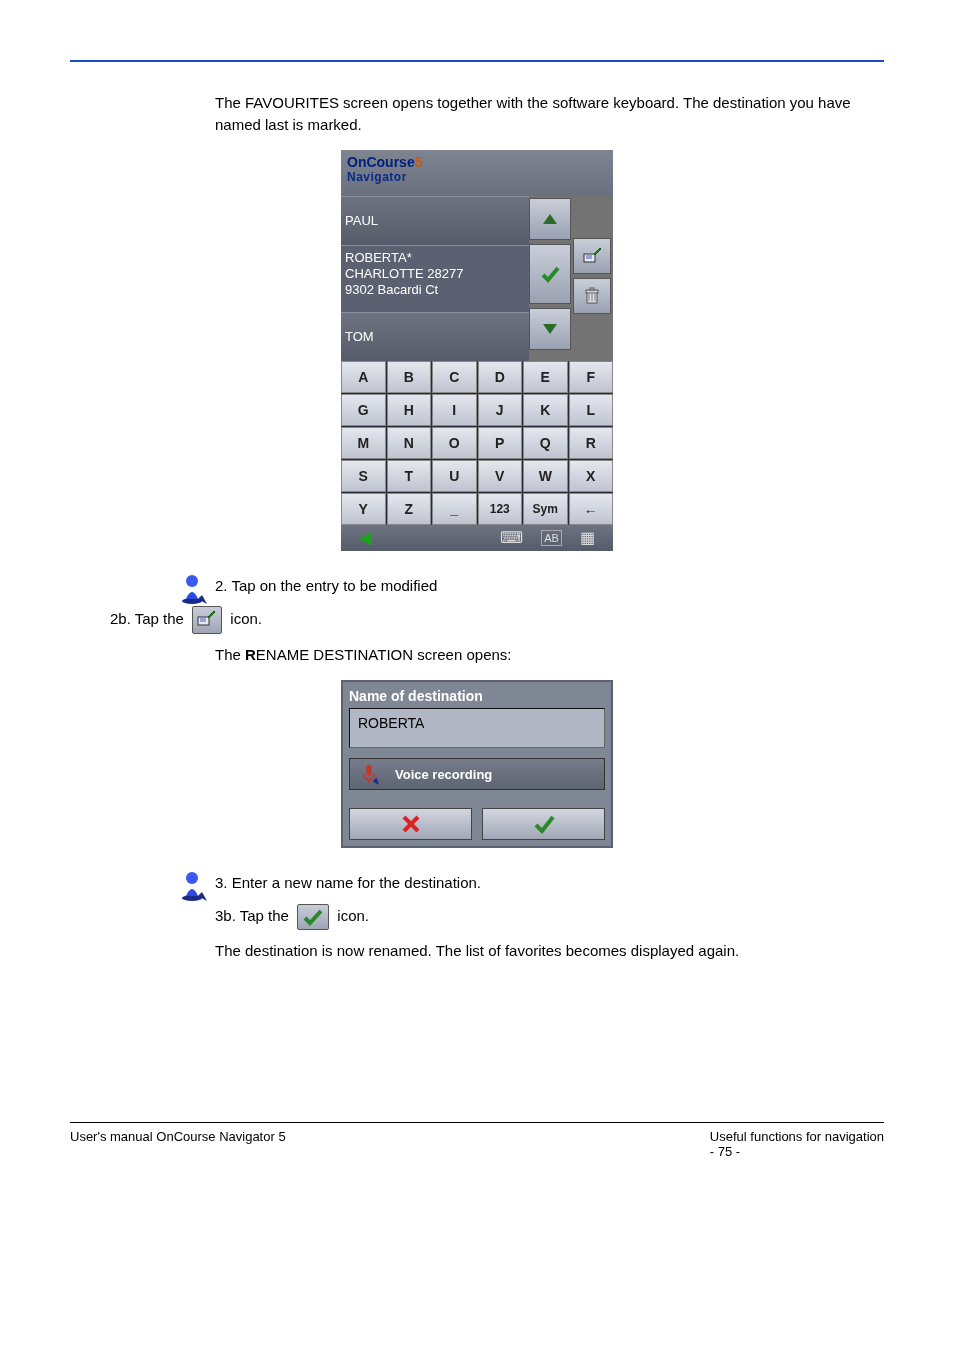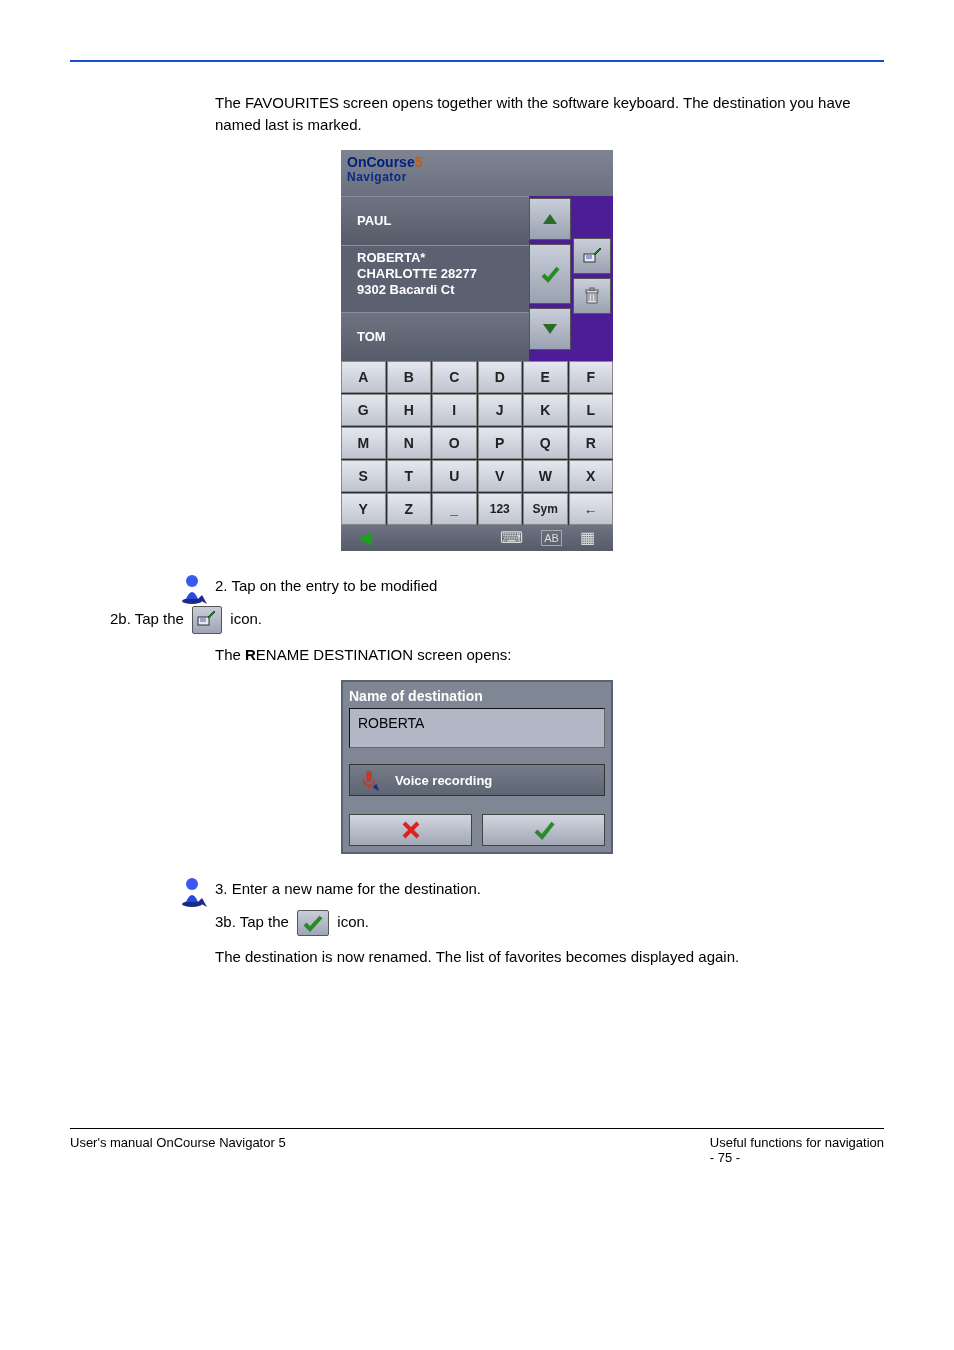--- a/index.html
+++ b/index.html
@@ -70,21 +70,21 @@
     line-height: 1.45;
     margin: 10px 0;
   }
 
   .bold { font-weight: bold; }
 
   
   .fav-shot {
     width: 272px;
     margin: 14px auto 24px auto;
-    background: #4c1d95;
+    background: #737373;
     font-family: Tahoma, sans-serif;
   }
   .fav-head {
     height: 38px;
     background: linear-gradient(#7e8490, #6a707e);
     padding: 4px 6px;
     color: #001f7d;
     font-weight: bold;
   }
   .fav-head .line1 { font-size: 14px; }
@@ -95,26 +95,25 @@
   }
   .fav-list {
     flex: 1;
     display: flex;
     flex-direction: column;
   }
   .fav-row {
     height: 40px;
     color: #fff;
     font-size: 13px;
-    padding: 4px 16px;
+    padding: 4px 4px;
     background: linear-gradient(#6d7380, #555b69);
     border-top: 1px solid #888e9b;
     display: flex;
     align-items: center;
-    font-weight: bold;
   }
   .fav-row.sel {
     height: 58px;
     background: #5b6170;
     display: block;
   }
   .fav-row.sel div { line-height: 1.25; }
 
   .fav-side {
     width: 44px;
@@ -192,21 +191,21 @@
     margin-bottom: 4px;
   }
   .dlg-input {
     background: #b1b7c4;
     color: #000;
     font-size: 14px;
     padding: 6px 8px;
     height: 26px;
     box-sizing: content-box;
     border: 1px inset #666;
-    margin-bottom: 16px;
+    margin-bottom: 10px;
   }
   .dlg-voice {
     background: linear-gradient(#767c8a, #5d6472);
     border: 1px solid #333;
     height: 30px;
     display: flex;
     align-items: center;
     gap: 15px;
     padding: 0 8px;
     color: #fff;

